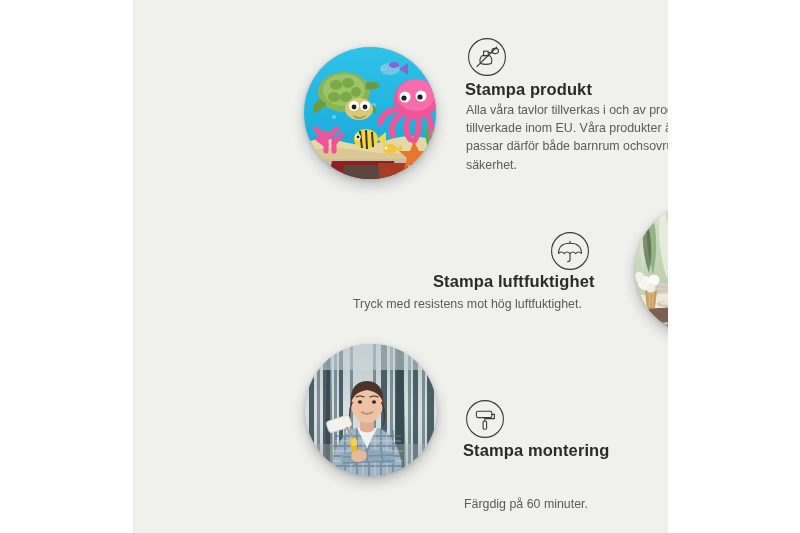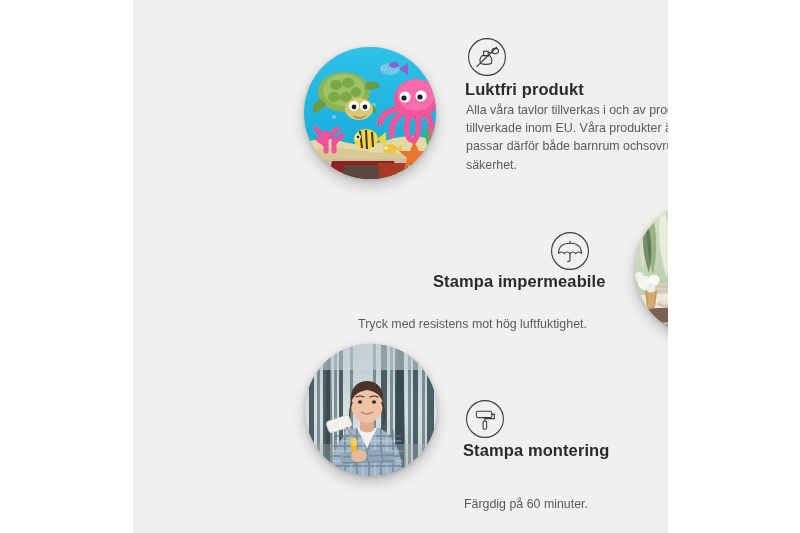--- a/index.html
+++ b/index.html
@@ -62,21 +62,21 @@
   }
 
   
   #feature-odour .icon-wrap { left: 334px; top: 37px; }
   #feature-odour .f-title   { left: 332px; top: 80px; }
   #feature-odour .f-body    { left: 333px; top: 101px; width: 292px; }
 
   
   #feature-water .icon-wrap { left: 417px; top: 231px; }
   #feature-water .f-title   { left: 300px; top: 272px; text-align: right; }
-  #feature-water .f-body    { left: 220px; top: 295px; width: 239px; text-align: center; margin-top: 20px; }
+  #feature-water .f-body    { left: 220px; top: 295px; width: 239px; text-align: left; }
 
   
   #feature-mount .icon-wrap { left: 332px; top: 399px; }
   #feature-mount .f-title   { left: 330px; top: 441px; }
   #feature-mount .f-body    { left: 331px; top: 463px; width: 220px; margin-top: 32px; }
 
   
   .disc {
     position: absolute;
     border-radius: 50%;
@@ -197,21 +197,21 @@
       <div class="icon-wrap">
         <svg viewBox="0 0 40 40" xmlns="http://www.w3.org/2000/svg">
           <circle cx="20" cy="20" r="18.4" fill="none" stroke="#3a3a3a" stroke-width="1.1"></circle>
           <path d="M13.5 26.5 Q11.8 21.5 15.2 18.6 L22.6 18.6 Q26 21.5 24.3 26.5 Q19 28.2 13.5 26.5 Z" fill="none" stroke="#3a3a3a" stroke-width="1.1" stroke-linejoin="round"></path>
           <rect x="16.6" y="14.2" width="4.6" height="4.4" fill="none" stroke="#3a3a3a" stroke-width="1.1"></rect>
           <path d="M21.2 15.6 L26.2 15.6" fill="none" stroke="#3a3a3a" stroke-width="1.1"></path>
           <ellipse cx="28.2" cy="14" rx="3.3" ry="2.6" fill="none" stroke="#3a3a3a" stroke-width="1.1"></ellipse>
           <path d="M10 29.4 L29.6 10.2" stroke="#3a3a3a" stroke-width="1.2" stroke-linecap="round"></path>
         </svg>
       </div>
-      <div class="f-title">Luktfri produkt</div>
+      <div class="f-title">Stampa produkt</div>
       <div class="f-body">Alla våra tavlor tillverkas i och av produkter som är tillverkade inom EU. Våra produkter är luktfria och passar därför både barnrum ochsovrum. 100% säkerhet.</div>
     </div>
 
     <div class="disc" id="disc-bathroom">
       <svg viewBox="0 0 132 132" xmlns="http://www.w3.org/2000/svg">
         <defs>
           <linearGradient id="wallg" x1="0" y1="0" x2="1" y2="1">
             <stop offset="0%" stop-color="#dde6d3"></stop>
             <stop offset="45%" stop-color="#b9cdab"></stop>
             <stop offset="100%" stop-color="#e6ecdd"></stop>
@@ -290,21 +290,21 @@
     <div class="feature" id="feature-water">
       <div class="icon-wrap">
         <svg viewBox="0 0 40 40" xmlns="http://www.w3.org/2000/svg">
           <circle cx="20" cy="20" r="18.4" fill="none" stroke="#3a3a3a" stroke-width="1.1"></circle>
           <path d="M8.5 22.6 Q8.5 12.2 20 12.2 Q31.5 12.2 31.5 22.6" fill="none" stroke="#3a3a3a" stroke-width="1.1" stroke-linejoin="round"></path>
           <path d="M8.5 22.6 Q11.4 19.4 14.3 22.6 Q17.1 19.4 20 22.6 Q22.9 19.4 25.7 22.6 Q28.6 19.4 31.5 22.6" fill="none" stroke="#3a3a3a" stroke-width="1.1" stroke-linejoin="round"></path>
           <path d="M20 12.2 L20 10.4" stroke="#3a3a3a" stroke-width="1.1" stroke-linecap="round"></path>
           <path d="M20 22.6 L20 28.4 Q20 30.6 17.6 30.6" fill="none" stroke="#3a3a3a" stroke-width="1.1" stroke-linecap="round"></path>
         </svg>
       </div>
-      <div class="f-title">Stampa impermeabile</div>
+      <div class="f-title">Stampa luftfuktighet</div>
       <div class="f-body">Tryck med resistens mot hög luftfuktighet.</div>
     </div>
 
     <div class="disc" id="disc-forest">
       <svg viewBox="0 0 132 132" xmlns="http://www.w3.org/2000/svg">
         <defs>
           <linearGradient id="mist" x1="0" y1="0" x2="0" y2="1">
             <stop offset="0%" stop-color="#b9c6ca"></stop>
             <stop offset="50%" stop-color="#d7dfe1"></stop>
             <stop offset="100%" stop-color="#c4cfd2"></stop>

